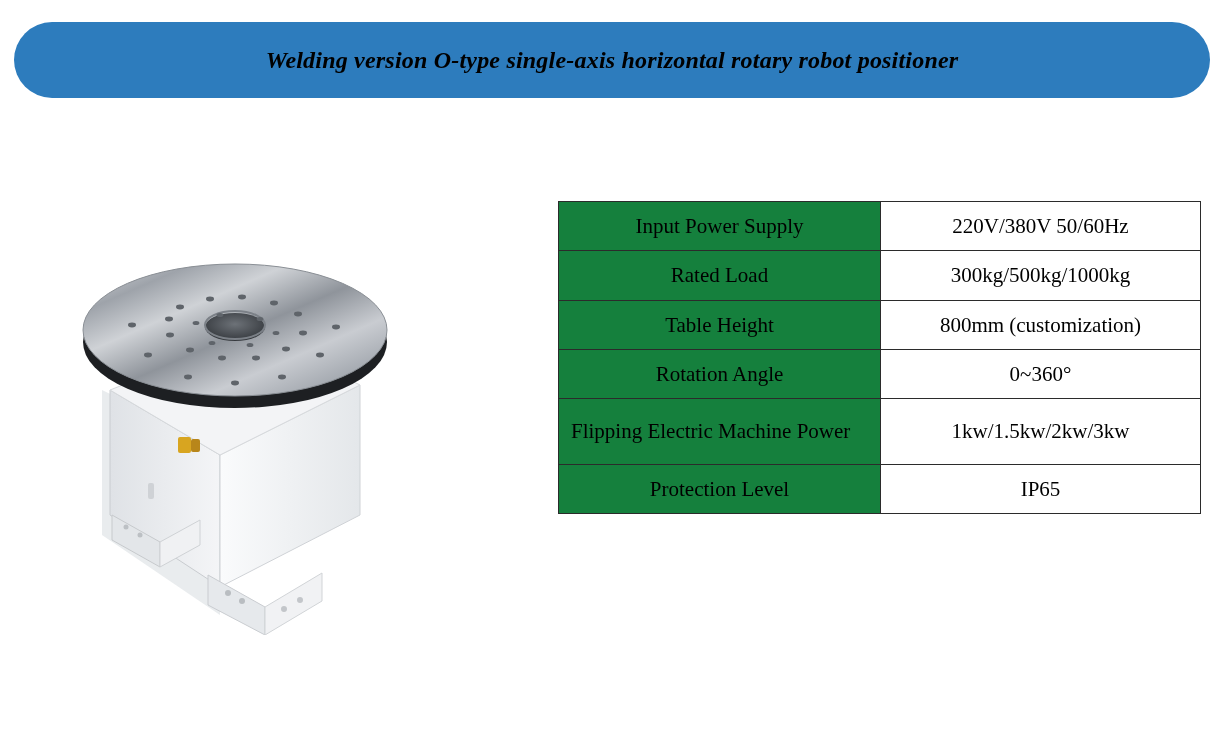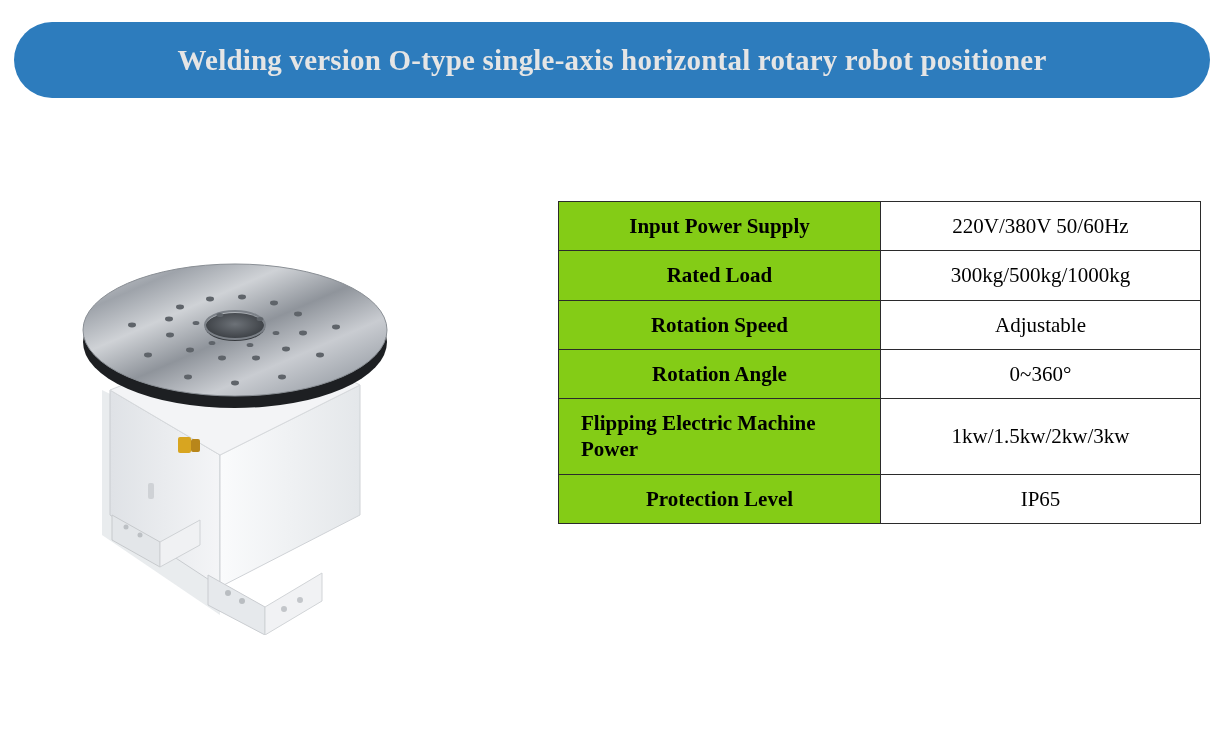--- a/index.html
+++ b/index.html
@@ -26,26 +26,27 @@
     top: 22px;
     width: 1196px;
     height: 76px;
     background: #2d7cbd;
     border-radius: 38px;
     display: flex;
     align-items: center;
     justify-content: center;
   }
   .title-text {
-    color: #e5e5e5;
+    color: #000000;
     font-family: "Liberation Serif", serif;
     font-weight: bold;
-    font-size: 29px;
+    font-size: 24px;
     letter-spacing: 0.2px;
     white-space: nowrap;
+    font-style: italic;
   }
 
   
   .product-figure {
     position: absolute;
     left: 60px;
     top: 215px;
     width: 440px;
     height: 420px;
   }
@@ -68,31 +69,31 @@
     font-family: "Liberation Serif", serif;
     font-size: 21px;
     color: #000000;
     text-align: center;
     vertical-align: middle;
     padding: 11px 8px;
     line-height: 1.25;
   }
   table.spec-table td.label {
     width: 322px;
-    background: #84cc16;
-    font-weight: bold;
+    background: #15803d;
+    font-weight: normal;
   }
   table.spec-table td.value {
     width: 320px;
     background: #ffffff;
     font-weight: normal;
     margin-left: 18px;
   }
   table.spec-table tr.tall td { height: 66px; }
-  table.spec-table td.label.wrap { text-align: left; padding-left: 22px; }
+  table.spec-table td.label.wrap { text-align: left; padding-left: 12px; }
 </style>
 </head>
 <body>
 
 <div class="page">
 
   <div class="title-banner">
     <div class="title-text">Welding  version O-type single-axis horizontal rotary robot positioner</div>
   </div>
 
@@ -189,22 +190,22 @@
       <tbody>
         <tr>
           <td class="label">Input Power Supply</td>
           <td class="value">220V/380V  50/60Hz</td>
         </tr>
         <tr>
           <td class="label">Rated Load</td>
           <td class="value">300kg/500kg/1000kg</td>
         </tr>
         <tr>
-          <td class="label">Rotation Speed</td>
-          <td class="value">Adjustable</td>
+          <td class="label">Table Height</td>
+          <td class="value">800mm (customization)</td>
         </tr>
         <tr>
           <td class="label">Rotation Angle</td>
           <td class="value">0~360°</td>
         </tr>
         <tr class="tall">
           <td class="label wrap">Flipping Electric Machine Power</td>
           <td class="value">1kw/1.5kw/2kw/3kw</td>
         </tr>
         <tr>

